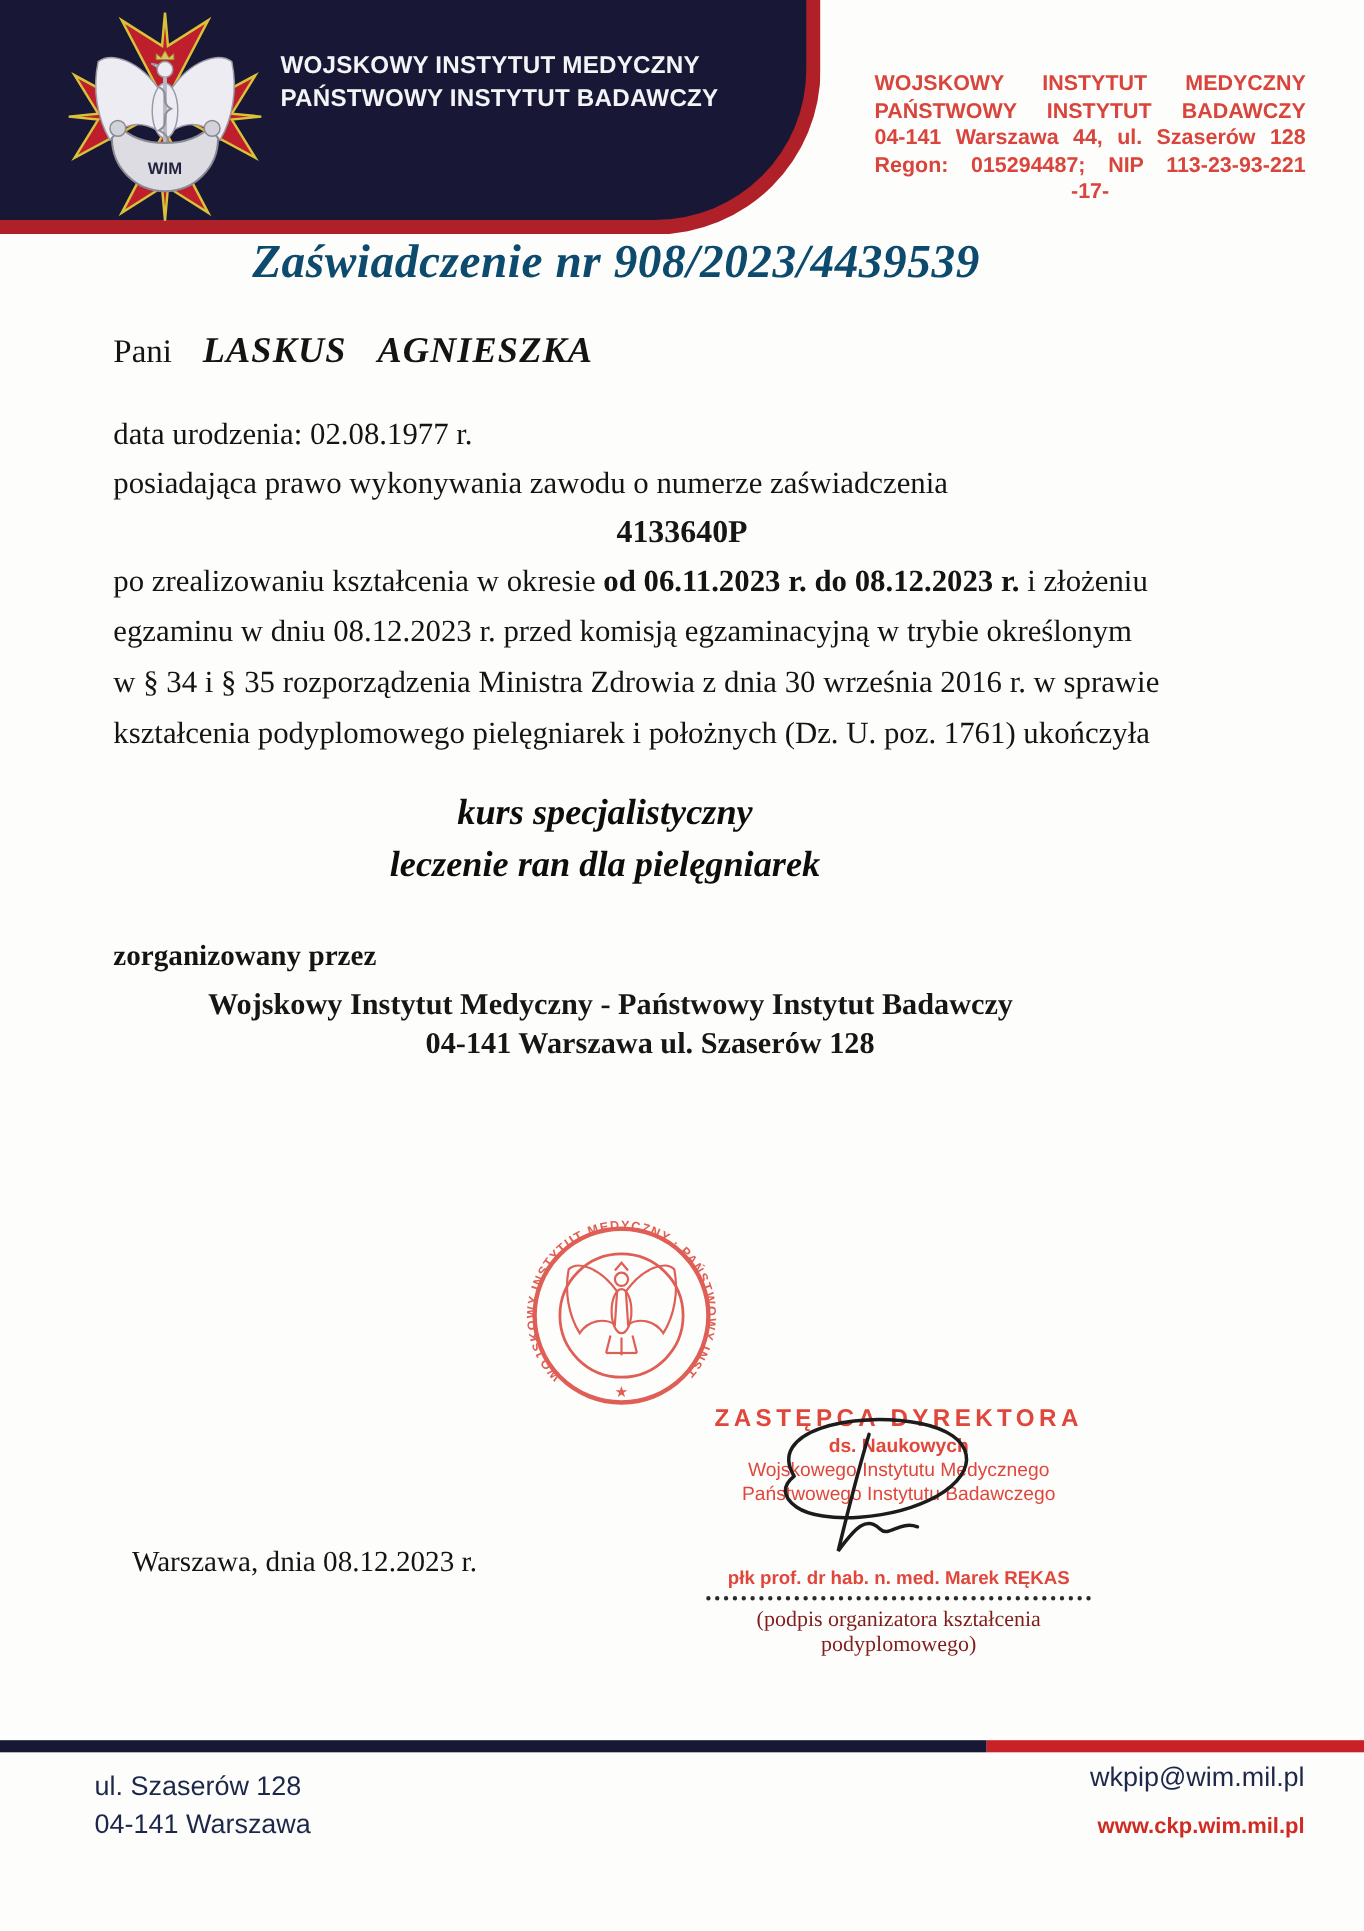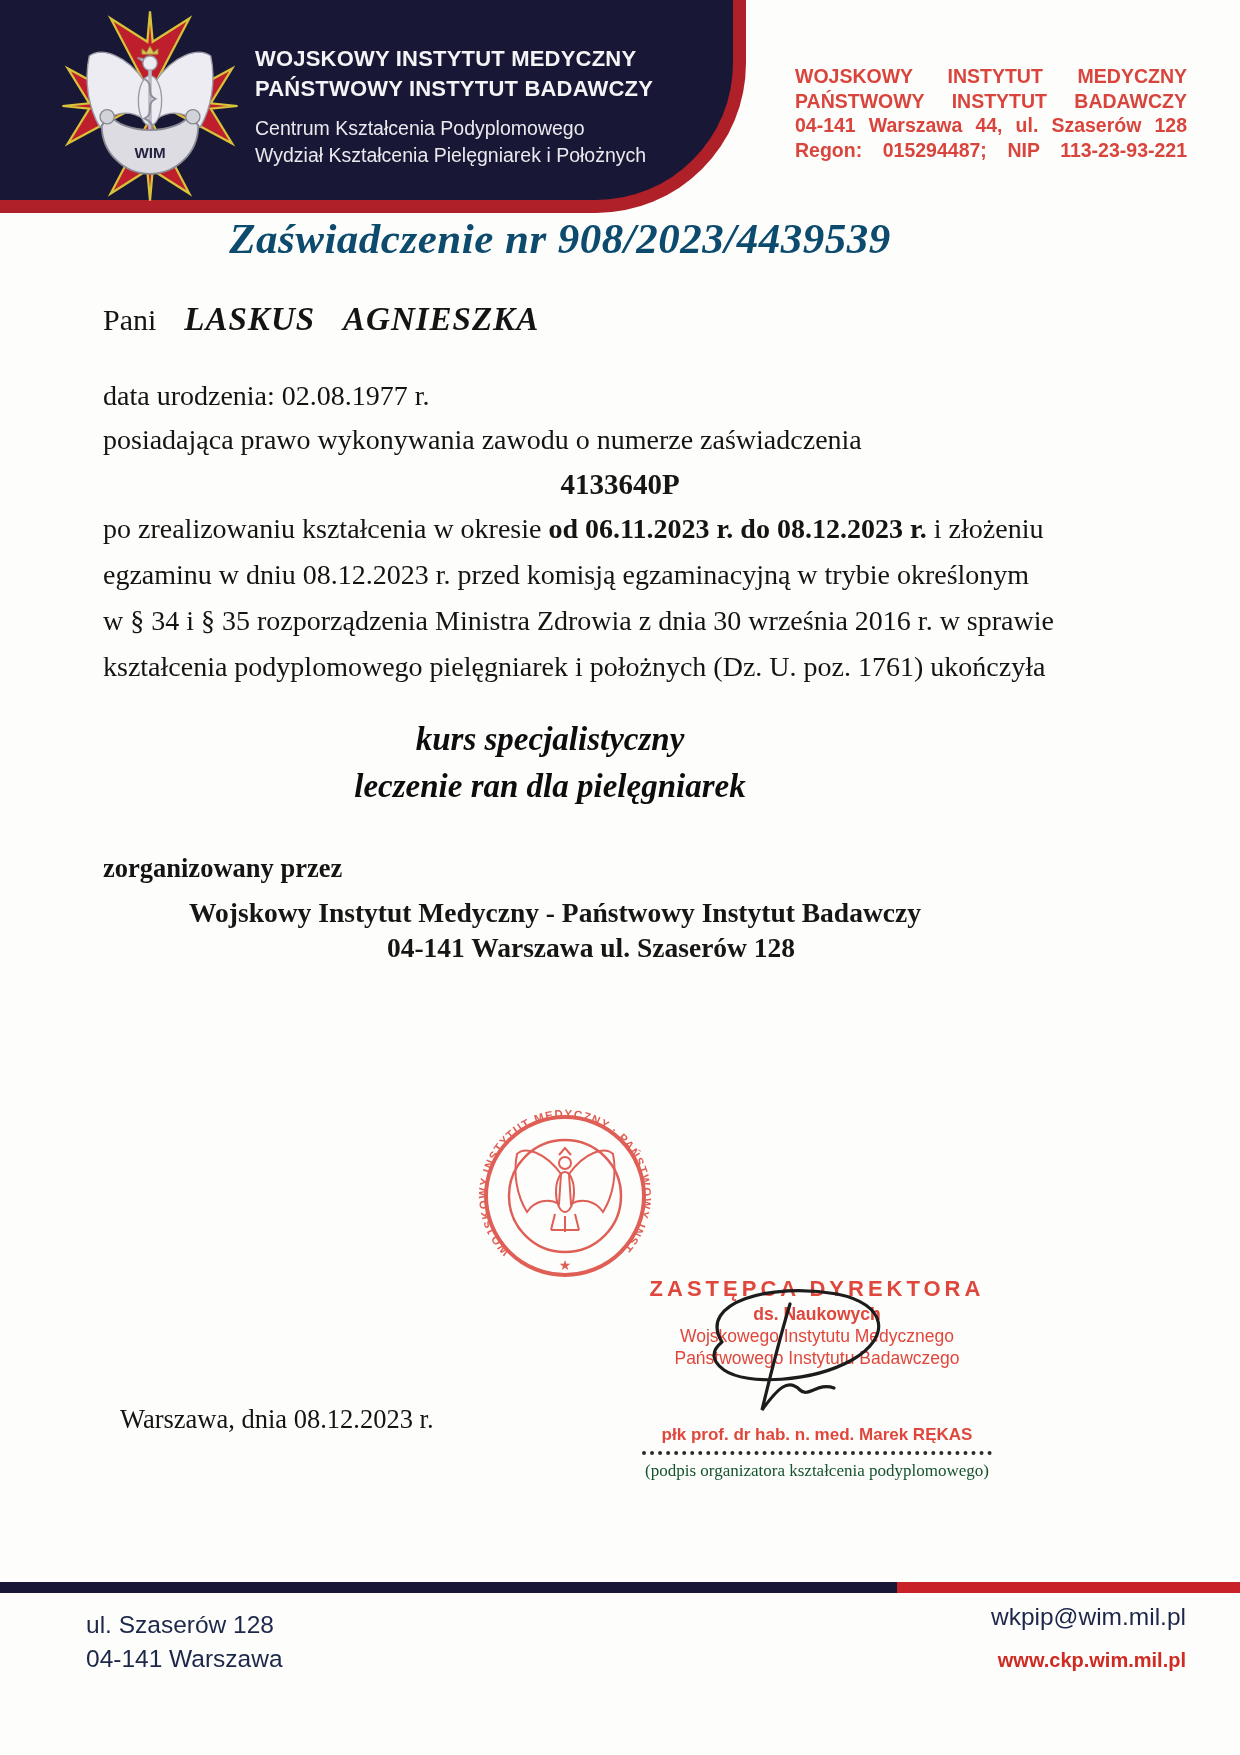--- a/index.html
+++ b/index.html
@@ -50,21 +50,21 @@
   
   .seal{position:absolute;left:458px;top:1086px;width:214px;height:220px;opacity:.92;}
   
   .sig-block{position:absolute;left:622px;top:1276px;width:390px;text-align:center;
     font-family:"Liberation Sans",sans-serif;color:#e0473c;}
   .sig-title1{font-size:22px;font-weight:bold;letter-spacing:4px;}
   .sig-title2{font-size:17.5px;font-weight:bold;margin-top:2px;}
   .sig-org{font-size:17.5px;line-height:22px;}
   .sig-signer{font-size:17px;font-weight:600;margin-top:56px;white-space:nowrap;}
   .sig-dots{width:350px;margin:4px auto 0 auto;border-bottom:4px dotted #2b2b2b;height:2px;}
-  .sig-caption{font-family:"Liberation Serif",serif;color:#14532d;font-size:17px;margin-top:6px;}
+  .sig-caption{font-family:"Liberation Serif",serif;color:#7f1d1d;font-size:20px;margin-top:6px;}
   .scribble{position:absolute;left:652px;top:1282px;width:290px;height:135px;pointer-events:none;}
   .date-line{position:absolute;left:120px;top:1404px;font-size:26.5px;color:#141414;}
   
   .footer-bar{position:absolute;left:0;top:1582px;width:1240px;height:11px;display:flex;}
   .footer-bar .navy{width:897px;background:#181836;}
   .footer-bar .red{flex:1;background:#c82127;}
   .footer-left{position:absolute;left:62px;top:1608px;font-family:"Liberation Sans",sans-serif;
     font-size:24.5px;color:#1c2749;line-height:34px;margin-left:24px;}
   .footer-right{position:absolute;right:54px;top:1603px;text-align:right;font-family:"Liberation Sans",sans-serif;}
   .footer-email{font-size:24.5px;color:#1c2749;}
@@ -97,32 +97,29 @@
     <path d="M -6,-30 C 6,-24 -6,-14 6,-8 C -6,-2 6,8 -6,14 C 2,18 6,24 0,30" stroke="#8f8f9c" stroke-width="2.2" fill="none"></path>
 
     <path d="M -54,22 A 54,54 0 0 0 54,22 L 45,10 A 48,26 0 0 1 -45,10 Z" fill="#dcdce2" stroke="#8a8a94" stroke-width="2"></path>
     <circle cx="-48" cy="12" r="8" fill="#d2d2da" stroke="#8a8a94" stroke-width="1.5"></circle>
     <circle cx="48" cy="12" r="8" fill="#d2d2da" stroke="#8a8a94" stroke-width="1.5"></circle>
     <text x="0" y="58" text-anchor="middle" font-family="Liberation Sans, sans-serif" font-size="17" font-weight="bold" fill="#23233f">WIM</text>
   </svg>
   <div class="header-text">
     <div class="header-org">WOJSKOWY INSTYTUT MEDYCZNY</div>
     <div class="header-org">PAŃSTWOWY INSTYTUT BADAWCZY</div>
-    <div class="header-dept">
-      <div>Centrum Kształcenia Podyplomowego</div>
-      <div>Wydział Kształcenia Pielęgniarek i Położnych</div>
-    </div>
   </div>
 </div>
 
 <div class="stamp-top">
   <div class="stamp-line">WOJSKOWY INSTYTUT MEDYCZNY</div>
   <div class="stamp-line">PAŃSTWOWY INSTYTUT BADAWCZY</div>
   <div class="stamp-line">04-141 Warszawa 44, ul. Szaserów 128</div>
   <div class="stamp-line">Regon: 015294487; NIP 113-23-93-221</div>
+  <div class="stamp-line center">-17-</div>
 </div>
 
 <div class="doc-title">Zaświadczenie nr 908/2023/4439539</div>
 
 <div class="line pani-line">
   <span>Pani</span><span class="pani-name">LASKUS AGNIESZKA</span>
 </div>
 
 <div class="line birth">data urodzenia: 02.08.1977 r.</div>
 <div class="line license-intro">posiadająca prawo wykonywania zawodu o numerze zaświadczenia</div>

